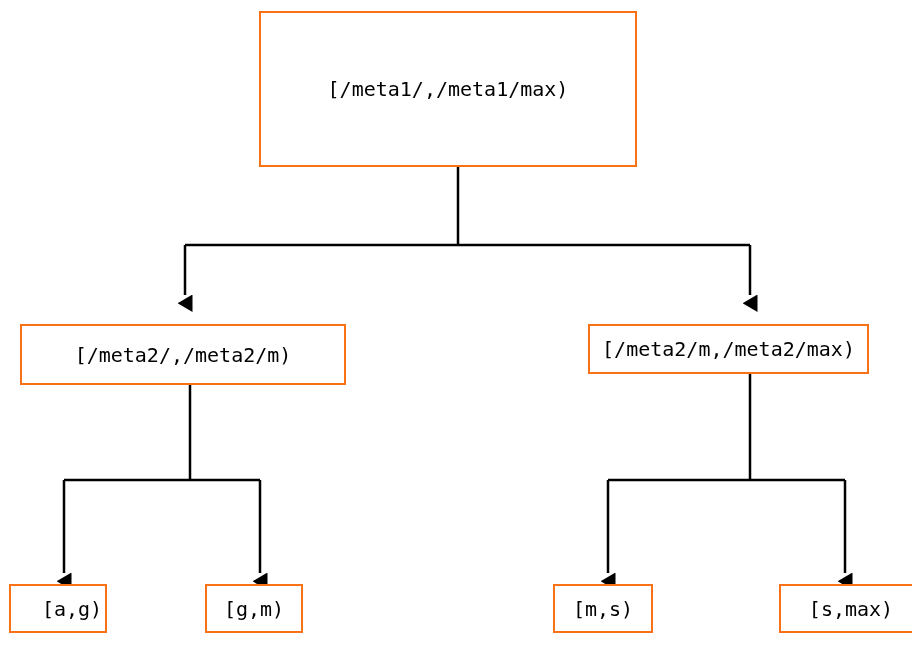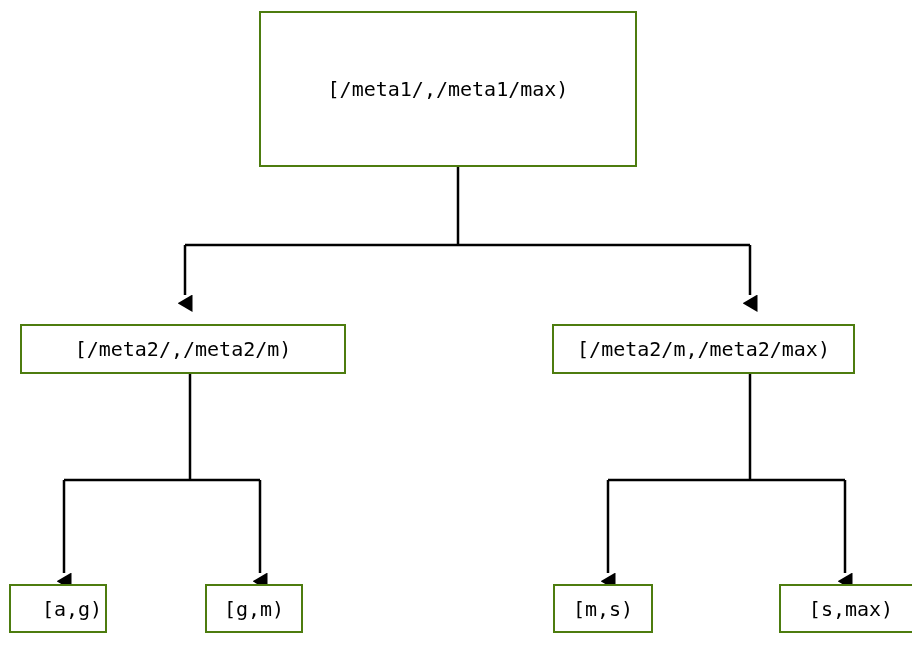--- a/index.html
+++ b/index.html
@@ -24,21 +24,21 @@
     left: 0;
     top: 0;
     width: 912px;
     height: 652px;
     pointer-events: none;
   }
   .node {
     position: absolute;
     box-sizing: border-box;
     background: #ffffff;
-    border: 2px solid #4d7c0f;
+    border: 2px solid #f97316;
     display: flex;
     align-items: center;
     justify-content: center;
     z-index: 2;
   }
   .node-label {
     font-family: "DejaVu Sans Mono", "Liberation Mono", monospace;
     color: #000000;
     white-space: pre;
     letter-spacing: 0px;
@@ -48,26 +48,26 @@
     top: 11px;
     width: 378px;
     height: 156px;
   }
   .node-root .node-label { font-size: 20px; }
 
   .node-l2a {
     left: 20px;
     top: 324px;
     width: 326px;
-    height: 50px;
+    height: 61px;
   }
   .node-l2b {
-    left: 552px;
+    left: 588px;
     top: 324px;
-    width: 303px;
+    width: 281px;
     height: 50px;
     text-align: center;
   }
   .node-l2a .node-label,
   .node-l2b .node-label { font-size: 20px; }
 
   .node-leaf { height: 49px; top: 584px; }
   .node-leaf .node-label { font-size: 20px; }
   .node-leaf-1 { left: 9px;   width: 98px; padding-left: 28px; }
   .node-leaf-2 { left: 205px; width: 98px; }

